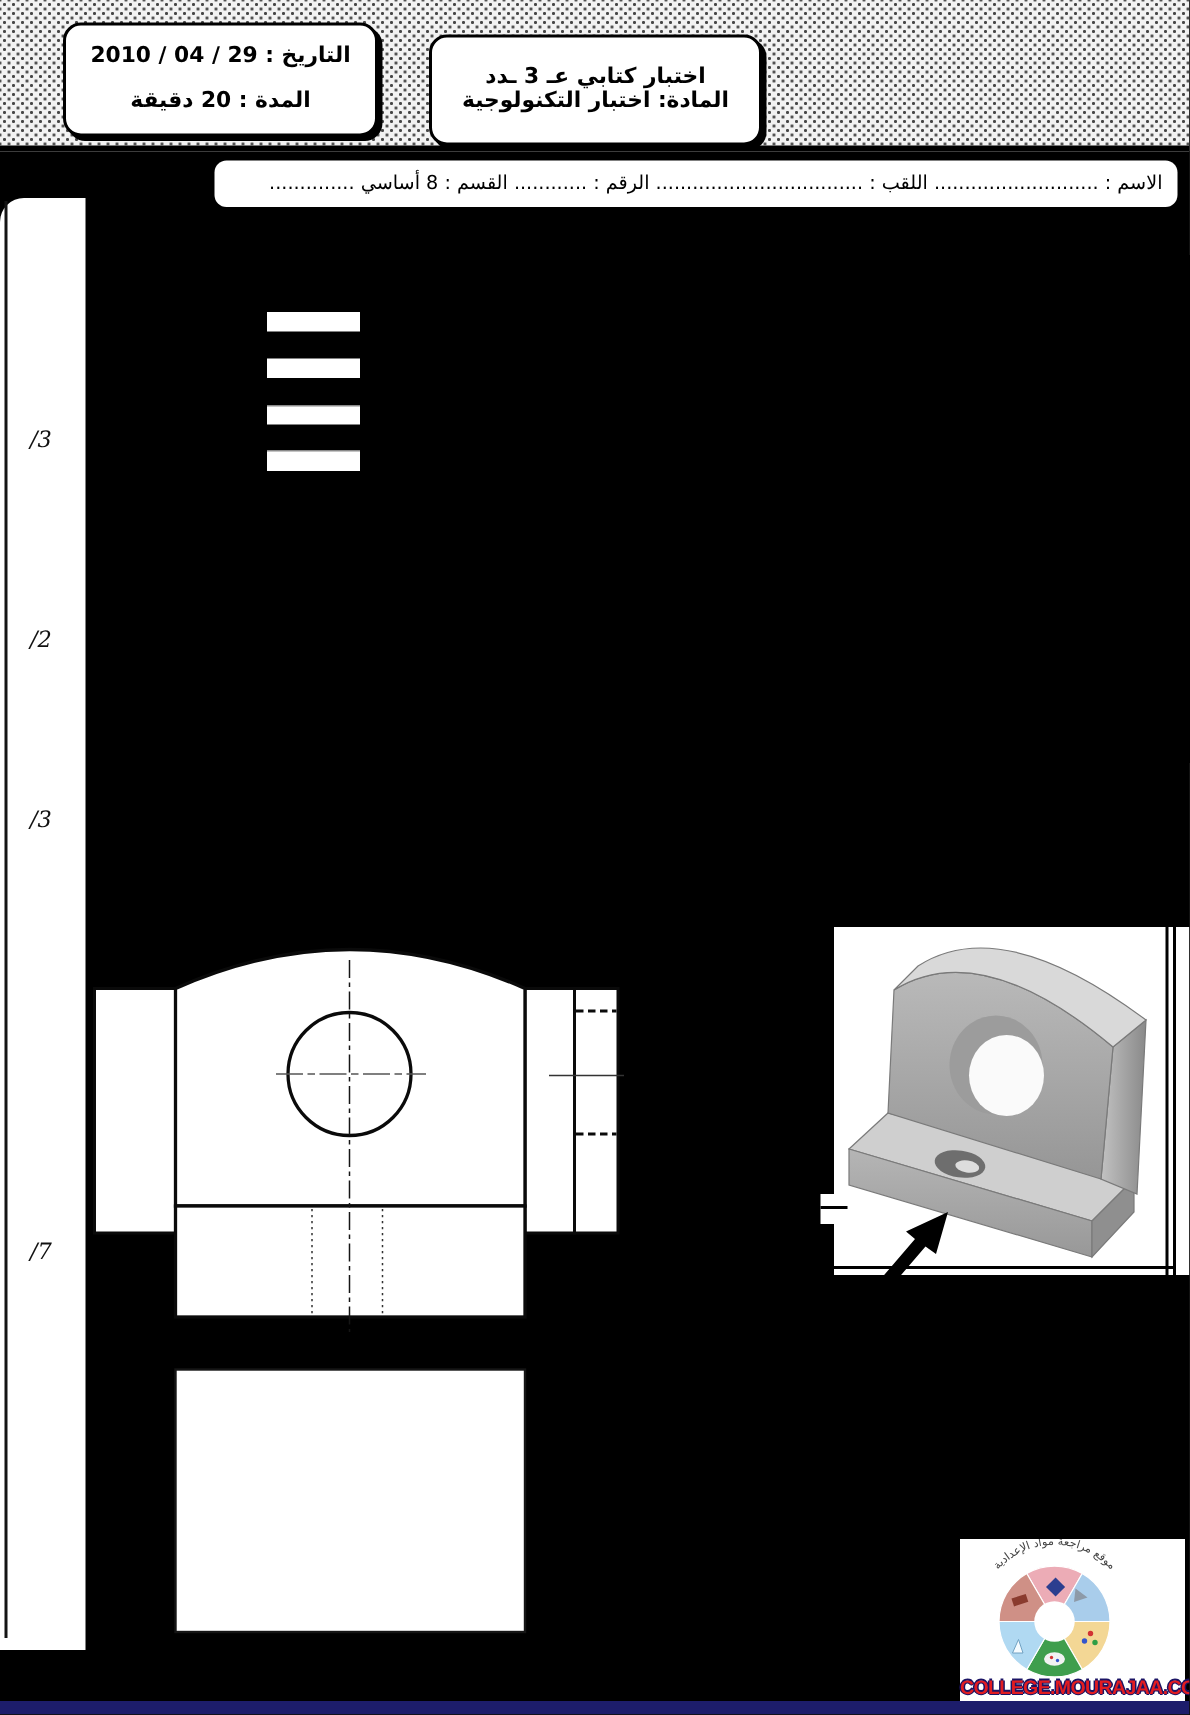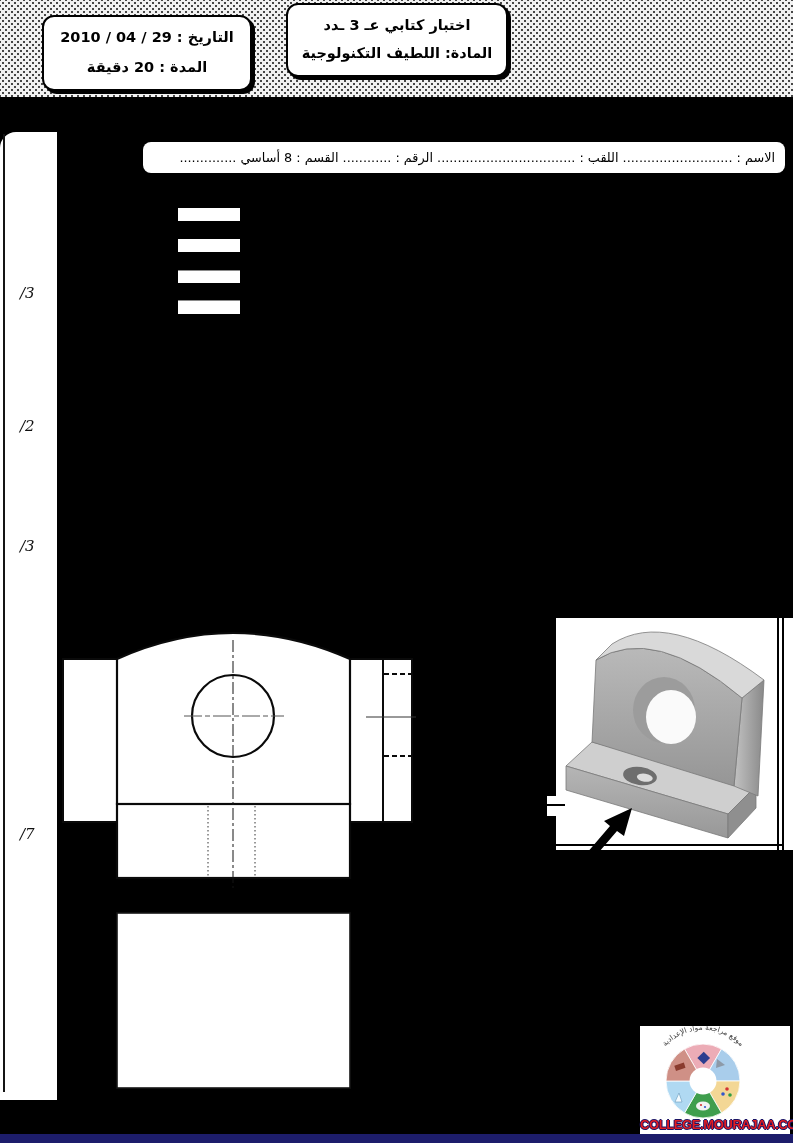--- a/index.html
+++ b/index.html
@@ -11,27 +11,27 @@
     background-color:#f2f2f2;
     background-image:radial-gradient(#474747 0.9px, transparent 1.05px),
                      radial-gradient(#474747 0.9px, transparent 1.05px);
     background-size:6px 6px;background-position:0 0,3px 3px;
     border-bottom:4px solid #000;}
   .hbox{position:absolute;background:#fff;border:2px solid #000;border-radius:12px;
     box-shadow:3px 3px 0 0 #000;display:flex;flex-direction:column;justify-content:space-evenly;
     direction:rtl;text-align:center;color:#000;}
   .hbox .ln{font-size:14.5px;font-weight:bold;line-height:1.1;white-space:nowrap;}
   .hbox-school{left:522px;top:13px;width:208px;height:74px;}
-  .hbox-exam{left:286px;top:3px;width:218px;height:70px;}
+  .hbox-exam{left:286px;top:23px;width:218px;height:70px;justify-content:center;}
   .hbox-date{left:42px;top:15px;width:206px;height:72px;}
 
   
   .student-strip{position:absolute;left:143px;top:107px;width:642px;height:31px;background:#fff;
     border-radius:8px;direction:rtl;font-size:12.8px;line-height:31px;color:#000;
-    padding:0 10px 0 4px;box-sizing:border-box;white-space:nowrap;overflow:hidden;margin-top:35px;}
+    padding:0 10px 0 4px;box-sizing:border-box;white-space:nowrap;overflow:hidden;}
 
   
   .left-strip{position:absolute;left:0;top:132px;width:57px;height:968px;background:#fff;
     border-radius:16px 0 0 0;}
   .left-strip .inner-line{position:absolute;left:3px;top:2px;width:1.5px;height:99%;background:#141414;}
   .mark{position:absolute;left:20px;font-family:"DejaVu Serif",serif;font-style:italic;
     font-size:15px;color:#101010;}
 
   
   .papers{position:absolute;left:8px;top:106px;width:140px;height:98px;}
@@ -60,21 +60,21 @@
   .navy-strip{position:absolute;left:0;top:1134px;width:793px;height:9px;}
 </style>
 </head>
 <body>
 
 <div class="page">
 
   <div class="band">
     <div class="hbox hbox-exam">
       <div class="ln">اختبار كتابي  عـ 3 ـدد</div>
-      <div class="ln">المادة: اللطيف التكنولوجية</div>
+      <div class="ln">المادة: اختبار التكنولوجية</div>
     </div>
     <div class="hbox hbox-date">
       <div class="ln">التاريخ : 29 / 04 / 2010</div>
       <div class="ln">المدة : 20 دقيقة</div>
     </div>
   </div>
 
   <div class="student-strip">الاسم : ........................... اللقب : .................................. الرقم : ............ القسم : 8 أساسي ..............</div>
 
   <div class="left-strip">

